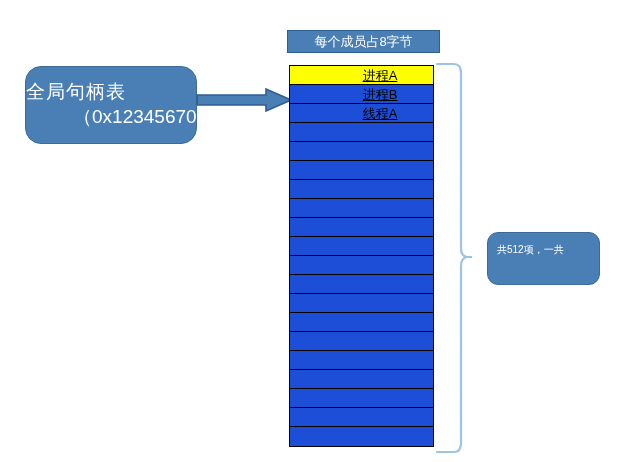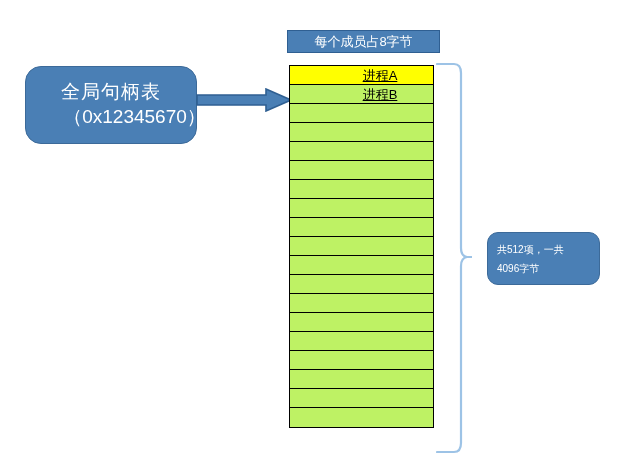--- a/index.html
+++ b/index.html
@@ -28,21 +28,20 @@
     left: 25px;
     top: 66px;
     width: 172px;
     height: 78px;
     background: #4a7fb5;
     border: 1.5px solid #3c6a99;
     border-radius: 16px;
     box-sizing: border-box;
     display: flex;
     flex-direction: column;
-    align-items: center;
     justify-content: center;
     color: #ffffff;
   }
   .handle-table-box .line1 {
     font-size: 19px;
     line-height: 24px;
     letter-spacing: 1px;
     white-space: nowrap;
   }
   .handle-table-box .line2 {
@@ -90,21 +89,21 @@
     box-sizing: border-box;
     background: #ffffff;
   }
   .handle-table .row {
     height: 19px;
     box-sizing: border-box;
     border-bottom: 1.6px solid #000000;
     display: flex;
     align-items: center;
     justify-content: center;
-    background: #bef264;
+    background: #1d4ed8;
   }
   .handle-table .row:last-child {
     border-bottom: none;
   }
   .handle-table .row.highlighted {
     background: #ffff00;
   }
   .handle-table .row .cell-text {
     font-size: 13px;
     color: #000000;
@@ -161,20 +160,23 @@
   <div class="member-size-label">每个成员占8字节</div>
 
   <div class="handle-table" id="handle-table">
       <div class="row highlighted">
         <span class="cell-text">进程A</span>
       </div>
       <div class="row">
         <span class="cell-text">进程B</span>
       </div>
       <div class="row">
+        <span class="cell-text">线程A</span>
+      </div>
+      <div class="row">
         <span class="cell-text"></span>
       </div>
       <div class="row">
         <span class="cell-text"></span>
       </div>
       <div class="row">
         <span class="cell-text"></span>
       </div>
       <div class="row">
         <span class="cell-text"></span>
@@ -222,16 +224,15 @@
 
   <div class="brace">
     <svg width="36" height="396" viewBox="0 0 36 396" xmlns="http://www.w3.org/2000/svg">
       <path d="M 1,4 L 18,4 Q 25,4 25,13 L 25,188 Q 25,196 31,197 Q 25,198 25,206 L 25,383 Q 25,392 18,392 L 1,392" fill="none" stroke="#9DC3E6" stroke-width="2.2" stroke-linecap="round" stroke-linejoin="round"></path>
       <path d="M 31,197 L 50,197" fill="none" stroke="#9DC3E6" stroke-width="2.2" stroke-linecap="round"></path>
     </svg>
   </div>
 
   <div class="total-size-box">
     <div class="l1">共512项，一共</div>
-    <div class="l2">4096字节</div>
   </div>
 
 </div>
 
 </body></html>

